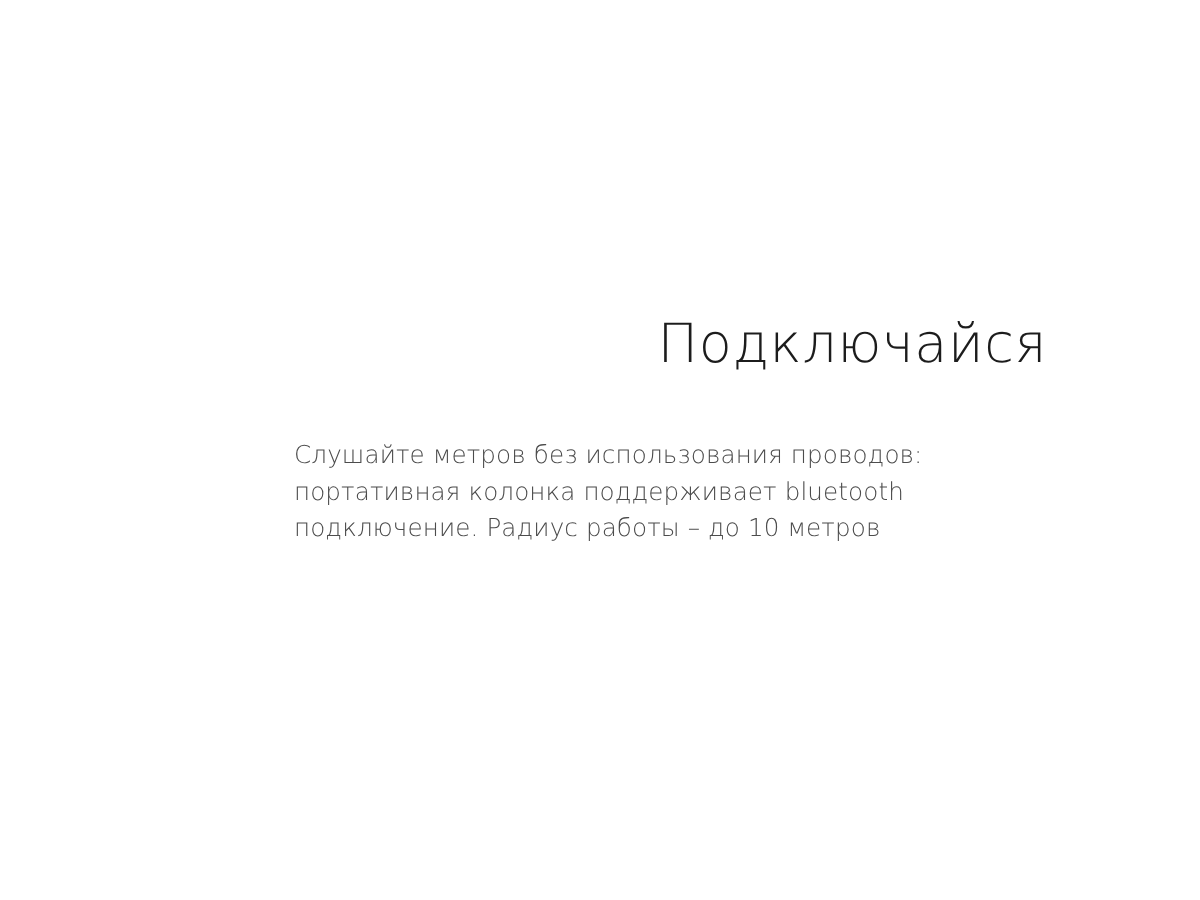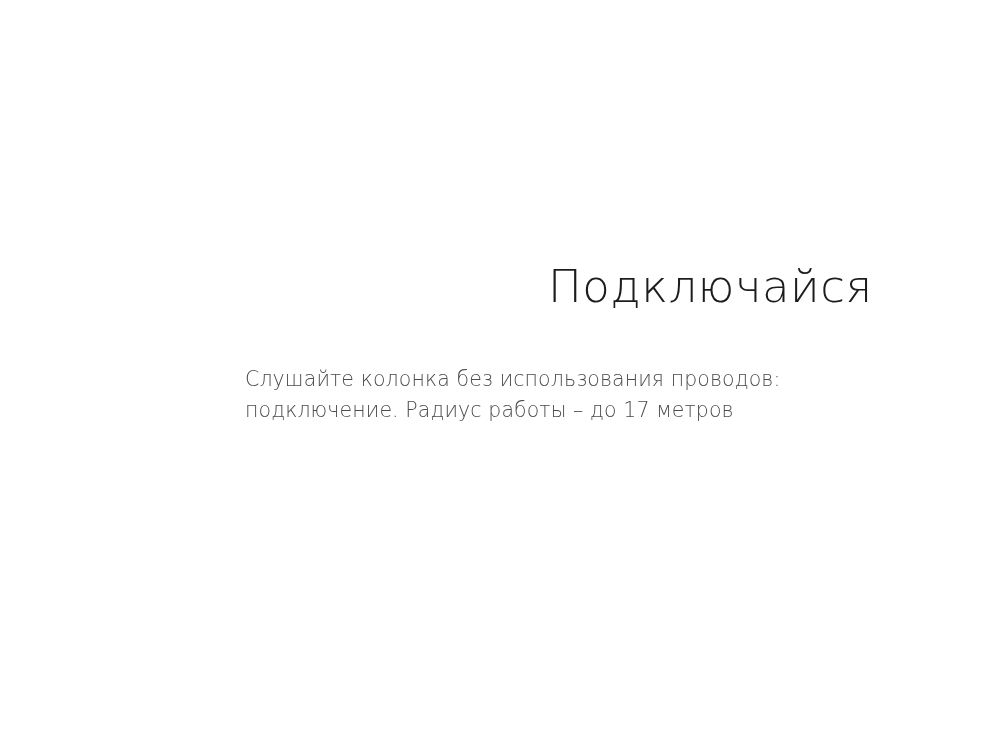--- a/index.html
+++ b/index.html
@@ -51,17 +51,18 @@
   }
 </style>
 </head>
 <body>
 
 <div class="slide">
 
   <div class="headline">Подключайся</div>
 
   <div class="body-copy">
-    <span class="line">Слушайте колонка без использования проводов:</span>
-    <span class="line">подключение. Радиус работы – до 17 метров</span>
+    <span class="line">Слушайте метров без использования проводов:</span>
+    <span class="line">портативная колонка поддерживает bluetooth</span>
+    <span class="line">подключение. Радиус работы – до 10 метров</span>
   </div>
 
 </div>
 
 </body></html>

